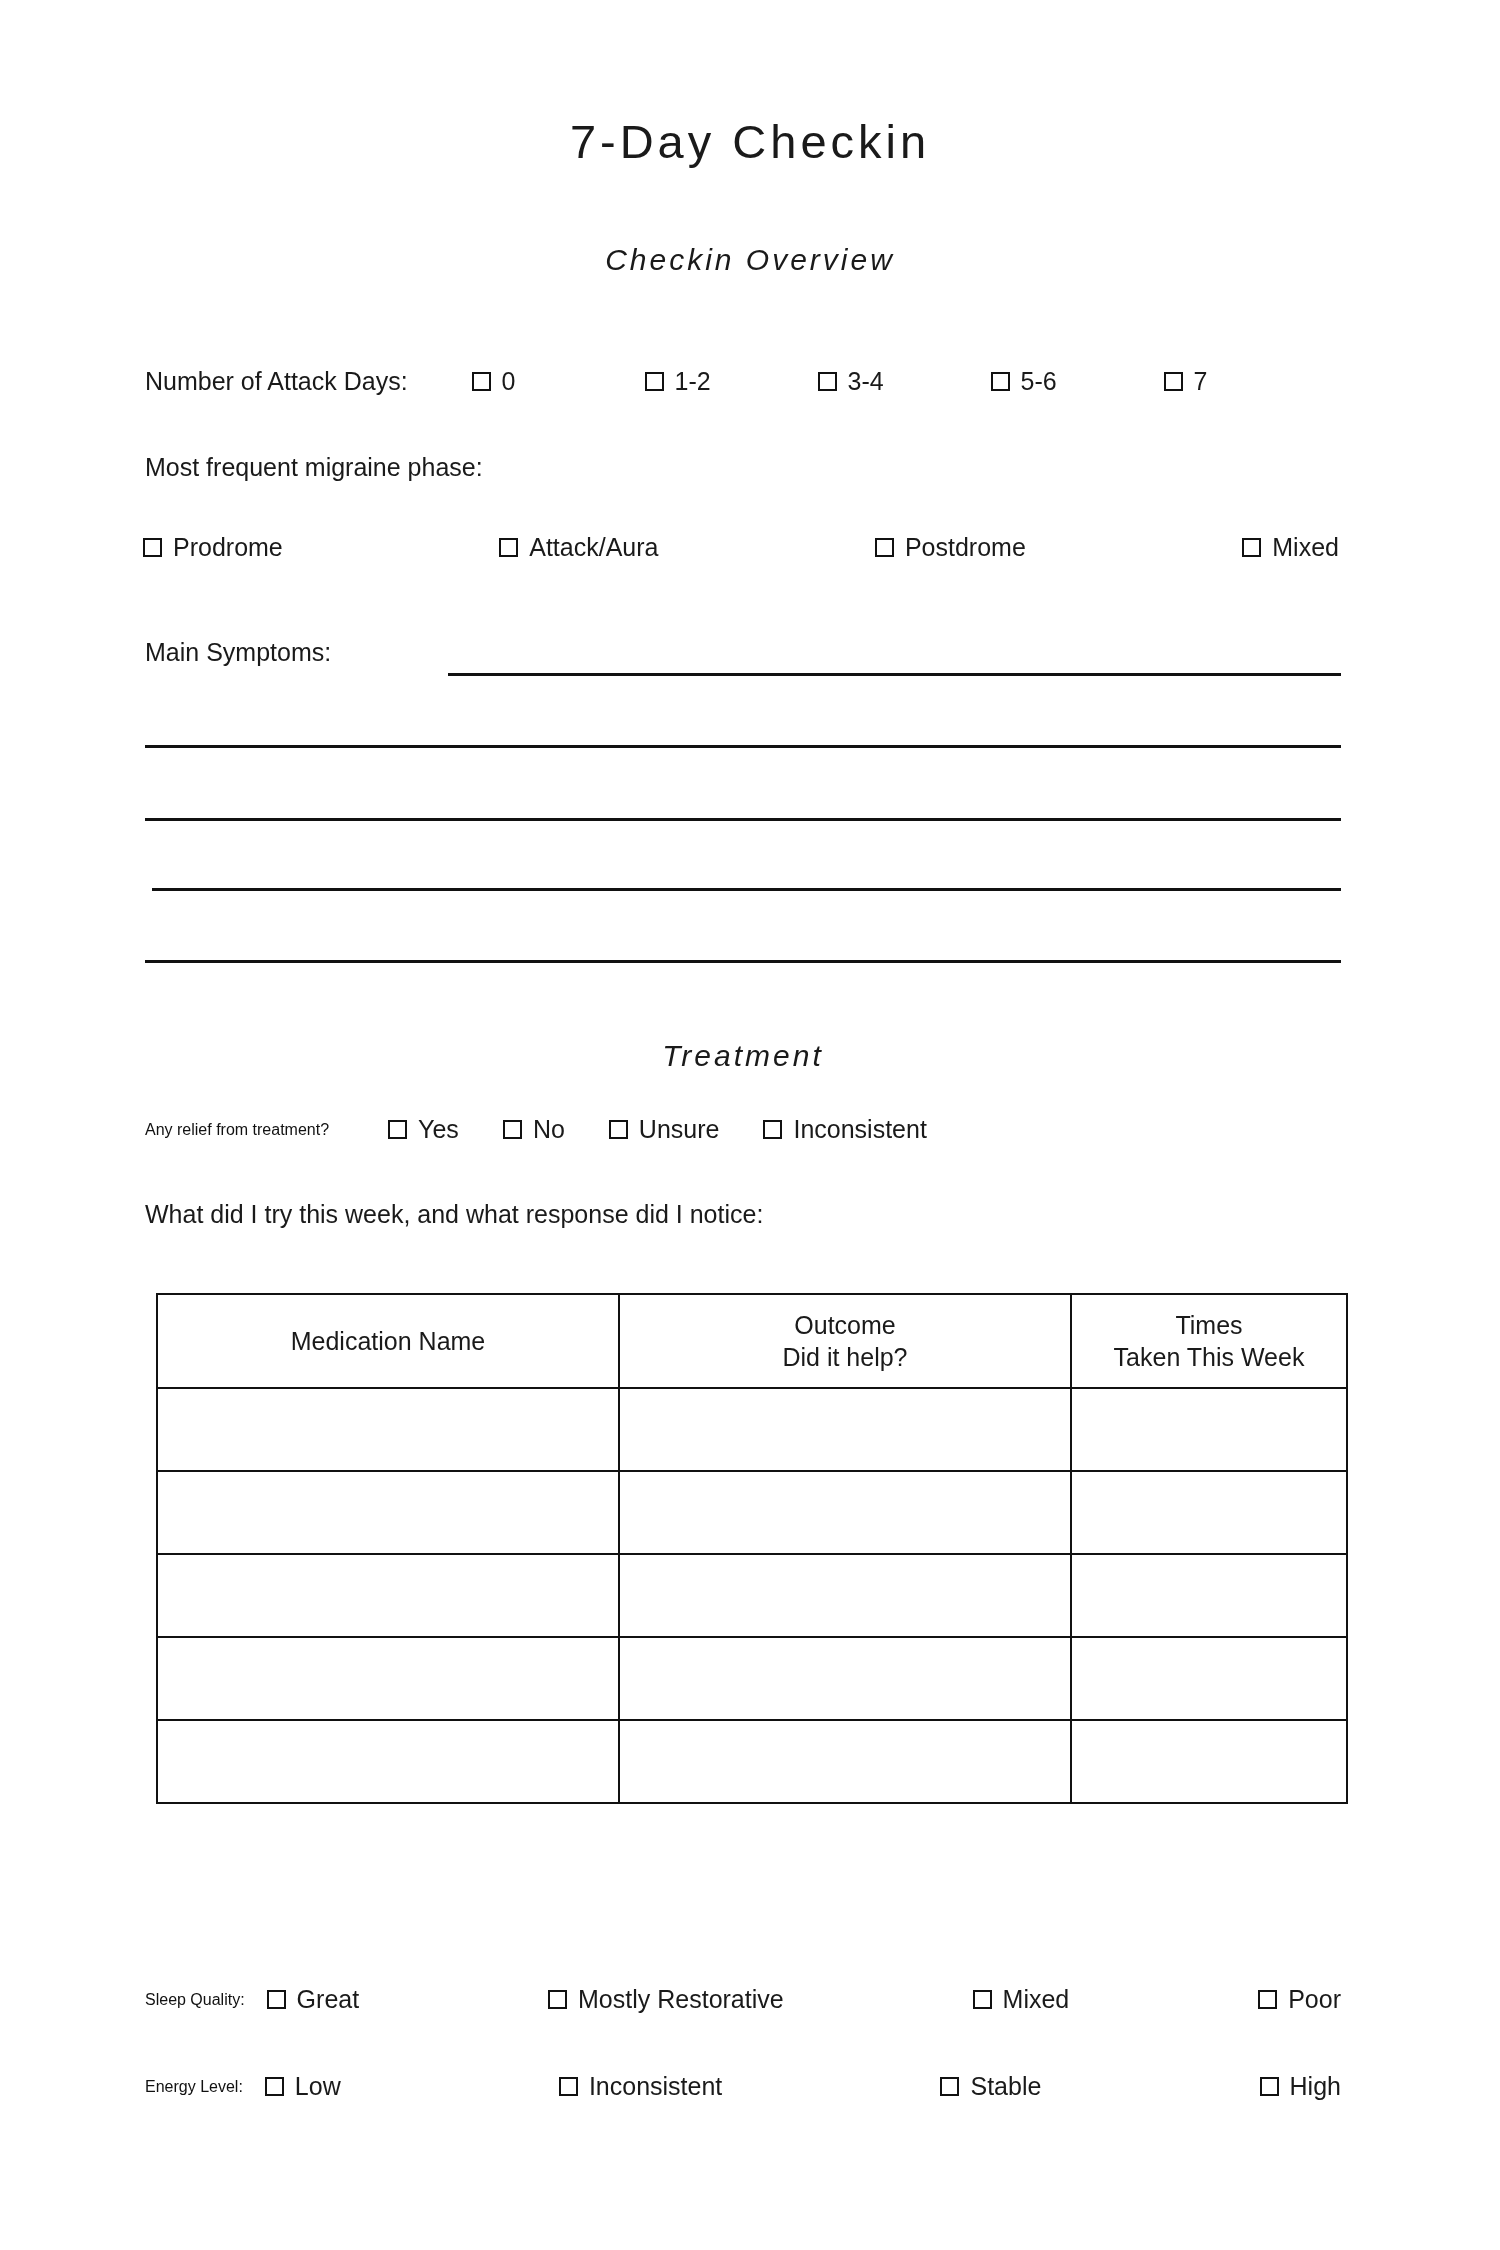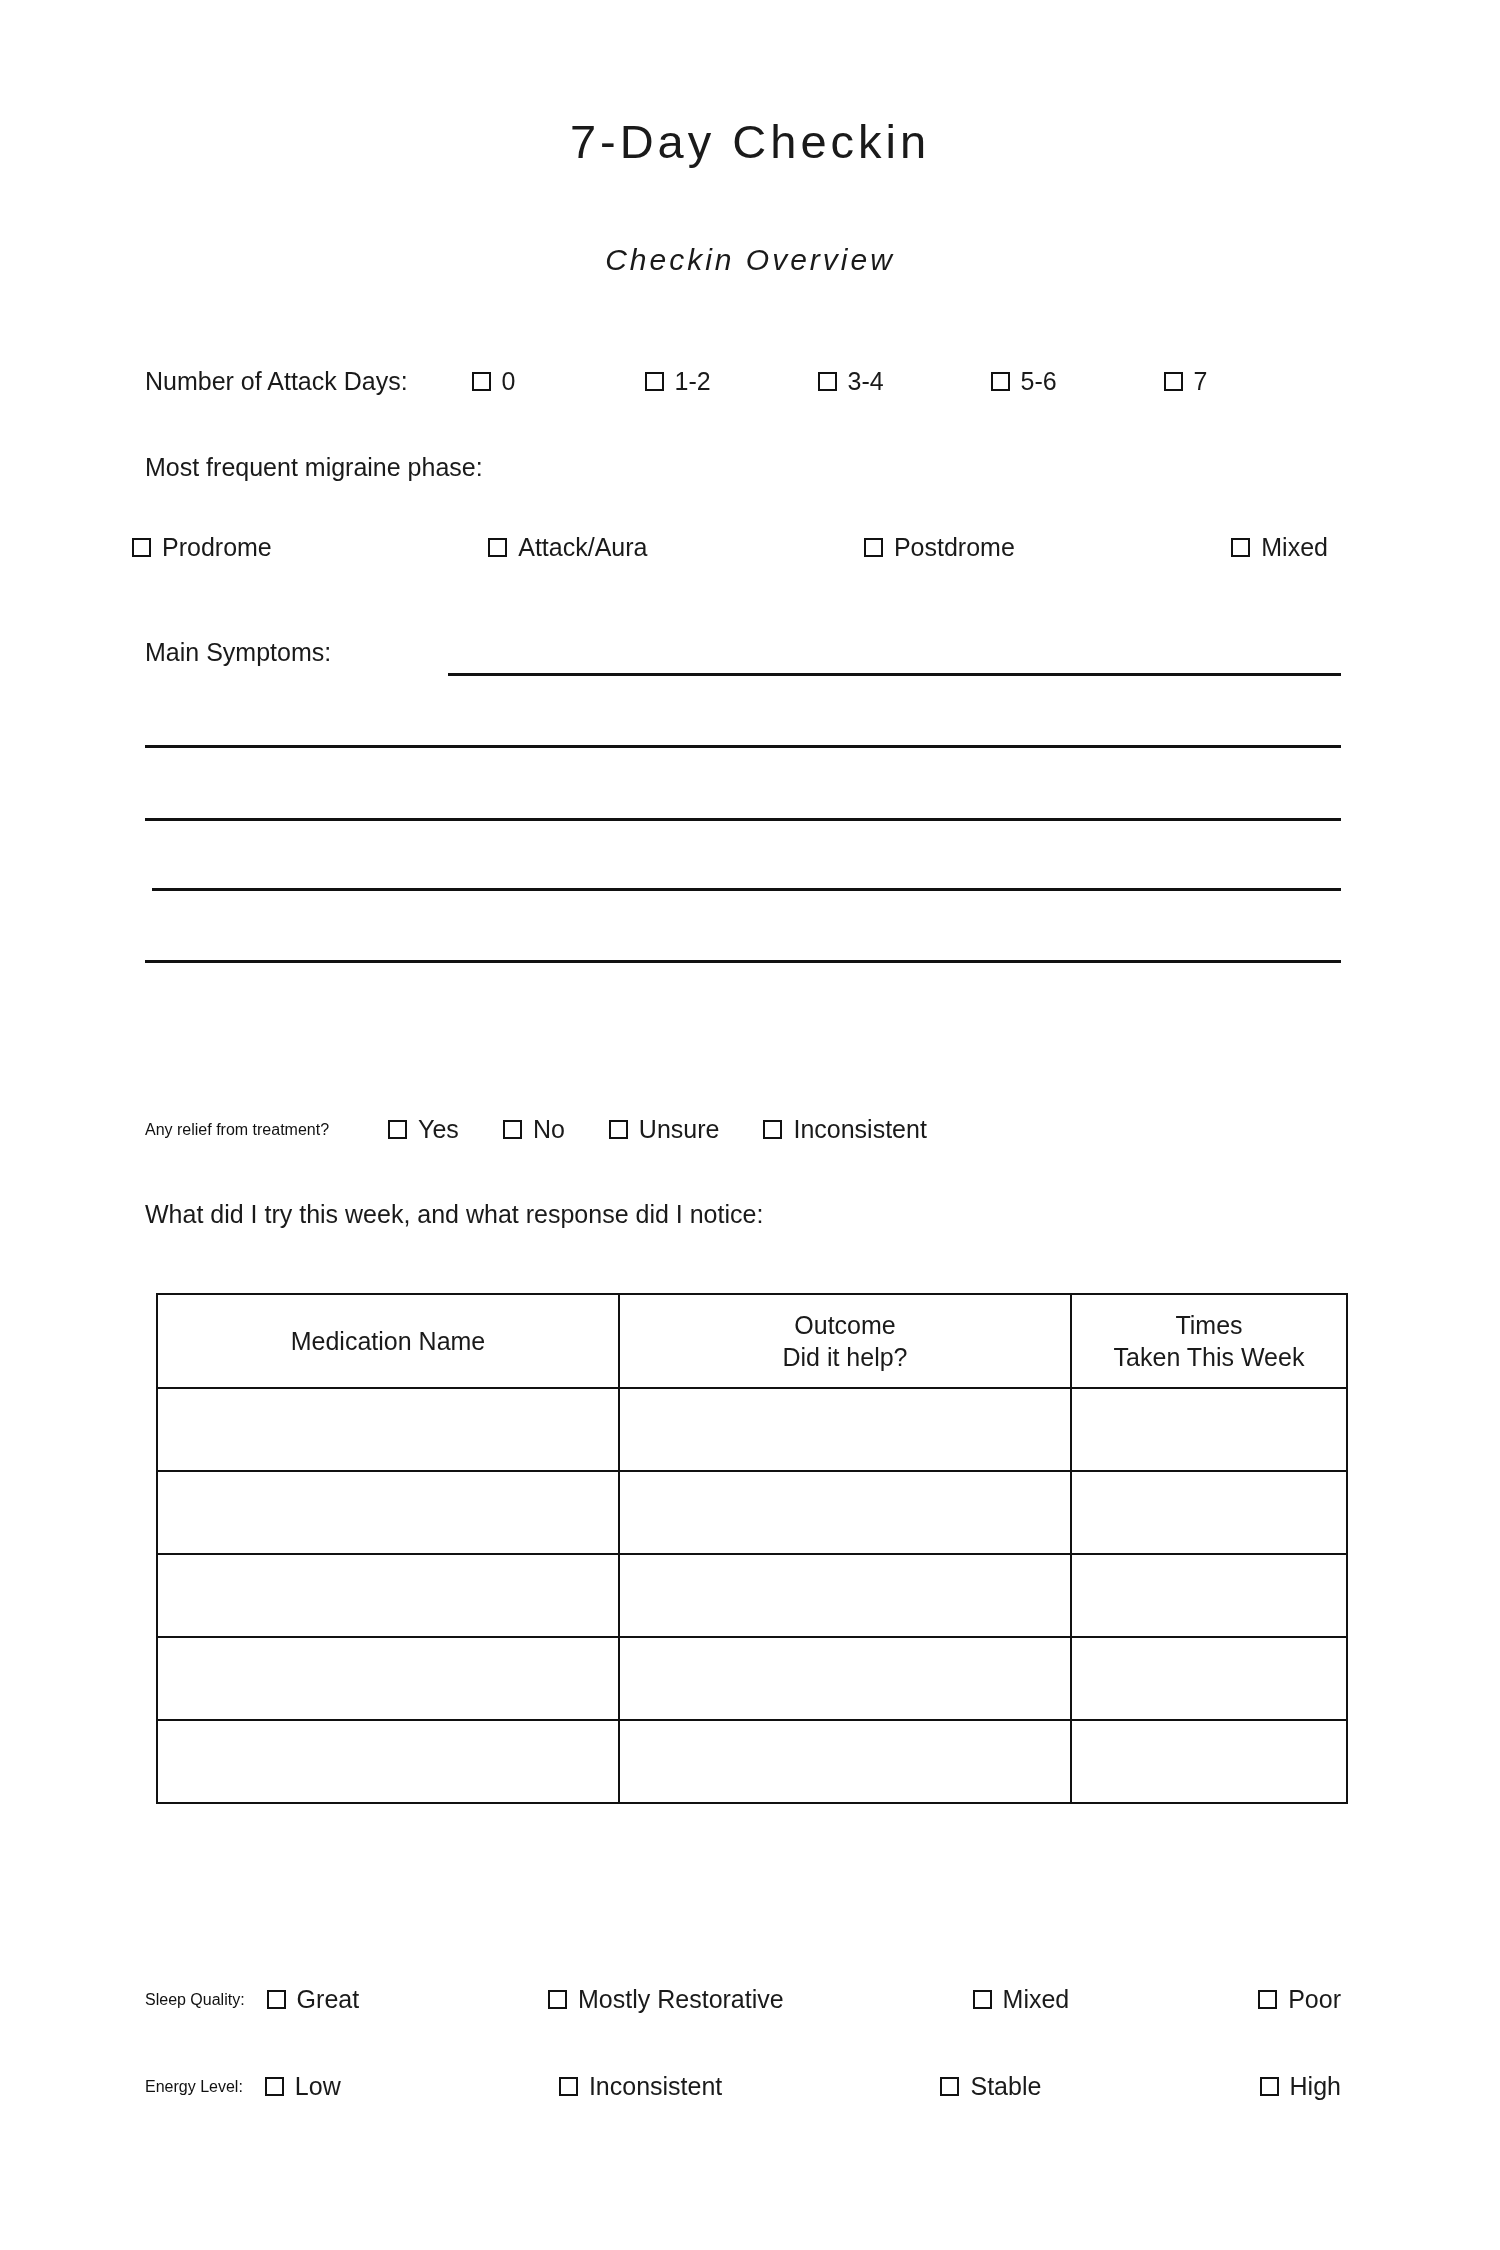--- a/index.html
+++ b/index.html
@@ -100,21 +100,21 @@
   
   .phase-question {
     position: absolute;
     left: 145px;
     top: 453px;
     font-size: 25px;
     color: #1a1a1a;
   }
   .phase-row {
     position: absolute;
-    left: 132px;
+    left: 143px;
     top: 533px;
     width: 1196px;
     display: flex;
     justify-content: space-between;
   }
 
   
   .symptoms-label {
     position: absolute;
     left: 145px;
@@ -281,20 +281,21 @@
   </div>
 
   <div class="symptoms-label">Main Symptoms:</div>
 
   <div class="wline wline-1"></div>
   <div class="wline wline-2"></div>
   <div class="wline wline-3"></div>
   <div class="wline wline-4"></div>
   <div class="wline wline-5"></div>
 
+  <h2 class="section-heading sh-treatment-abs">Treatment</h2>
 
   <div class="relief-row">
     <span class="row-label">Any relief from treatment?</span>
     <span class="relief-opts">
       <span class="cb-item">
         <span class="checkbox"></span>
         <span class="cb-label">Yes</span>
       </span>
       <span class="cb-item">
         <span class="checkbox"></span>

